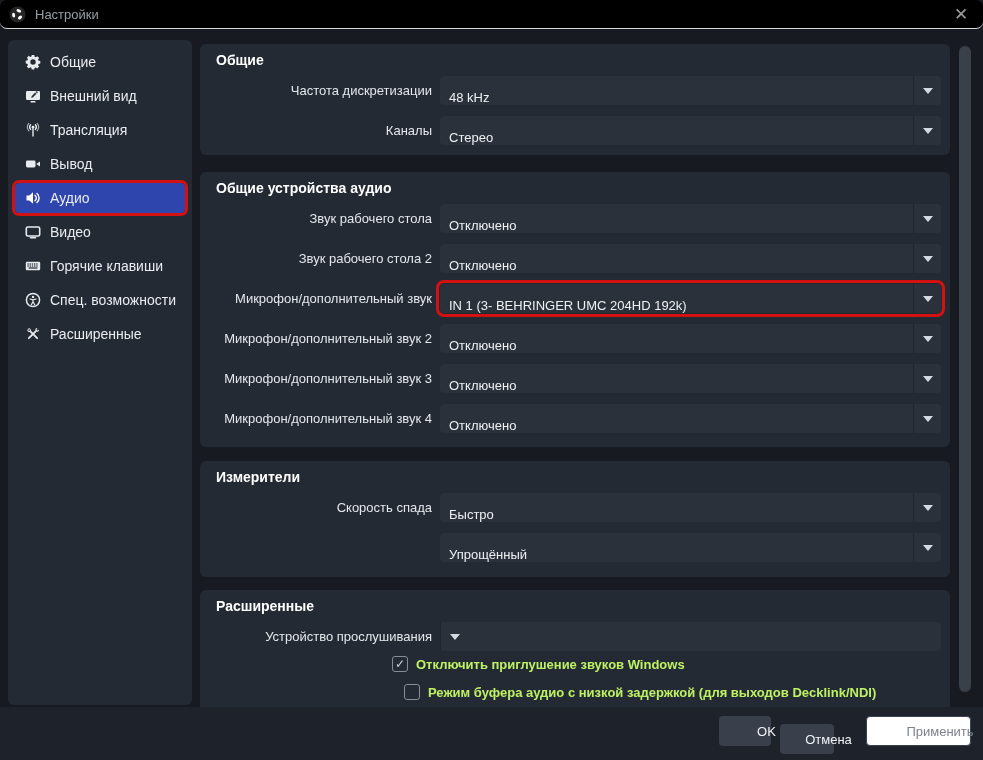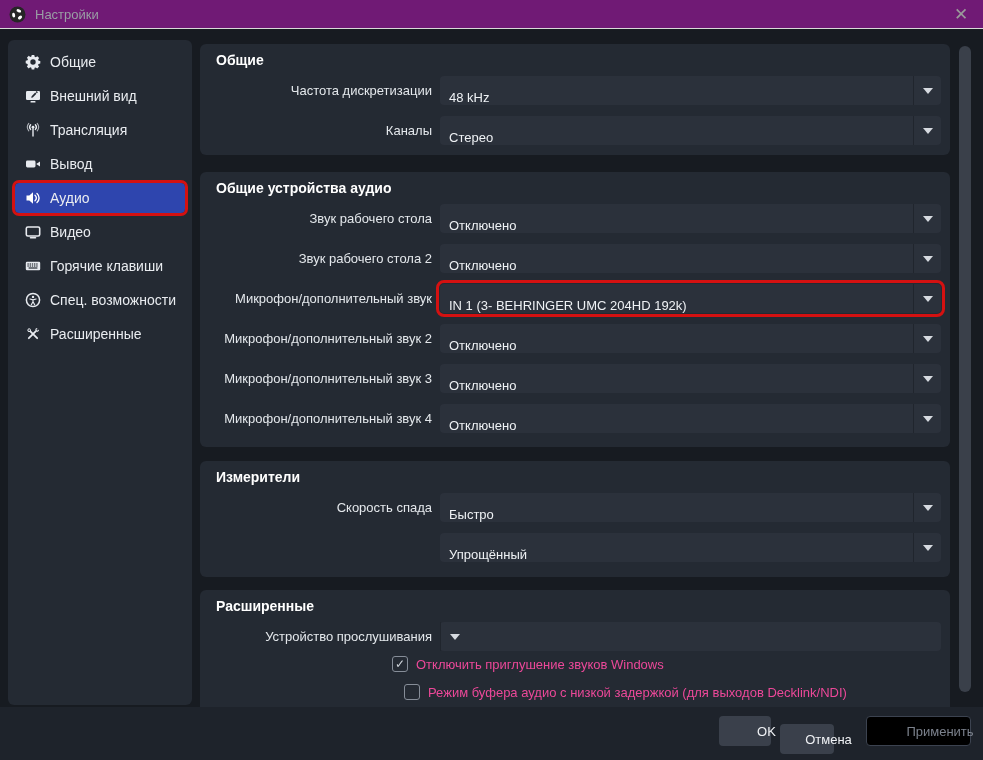--- a/index.html
+++ b/index.html
@@ -6,22 +6,23 @@
   html,body { width:983px; height:760px; overflow:hidden; }
   body {
     font-family:"Liberation Sans", sans-serif;
     background:#171b21;
     position:relative;
     color:#e8ebef;
   }
   
   .titlebar {
     position:absolute; left:0; top:0; width:983px; height:29px;
-    background:#701a75; display:flex; align-items:center;
+    background:#000000; display:flex; align-items:center;
     border-bottom:1px solid #d9d9d9;
+    border-radius:7px;
   }
   .titlebar .logo { margin-left:9px; width:17px; height:17px; }
   .titlebar .title { margin-left:9px; font-size:13px; color:#9a9fa5; }
   .titlebar .close {
     position:absolute; right:11px; top:4px; width:22px; height:22px;
     color:#9a9a9a; font-size:17px; line-height:22px; text-align:center;
     cursor:default;
   }
   
   .sidebar {
@@ -71,33 +72,33 @@
     border-right:5px solid transparent; border-top:6px solid #d6dae0;
   }
   .field.annotated { outline:3px solid #d41111; outline-offset:1px; }
   
   .chk-row { position:absolute; display:flex; align-items:center; }
   .chk-box {
     width:16px; height:16px; border:1px solid #868d98; border-radius:3px;
     background:transparent; display:flex; align-items:center; justify-content:center;
     font-size:12px; color:#ccd1d8;
   }
-  .chk-lbl { margin-left:8px; font-size:13px; color:#ec4899; white-space:nowrap; }
+  .chk-lbl { margin-left:8px; font-size:13px; color:#bef264; white-space:nowrap;font-weight:bold; }
   
   .footer {
     position:absolute; left:0; top:707px; width:983px; height:53px;
     background:#1e232b;
   }
   .btn {
     position:absolute; top:9px; height:30px; border-radius:4px;
     background:#3a404b; color:#f0f2f5; font-size:13px;
     display:flex; align-items:center; justify-content:center; cursor:default;padding-left:43px;
   }
   .btn.disabled {
-    background:#000000; border:1px solid #3c4350; color:#7c828d;
+    background:#ffffff; border:1px solid #3c4350; color:#7c828d;
   }
   
   .scrollthumb {
     position:absolute; left:959px; top:46px; width:12px; height:646px;
     background:#3a404a; border-radius:6px;
   }
 </style>
 </head>
 <body>
 

